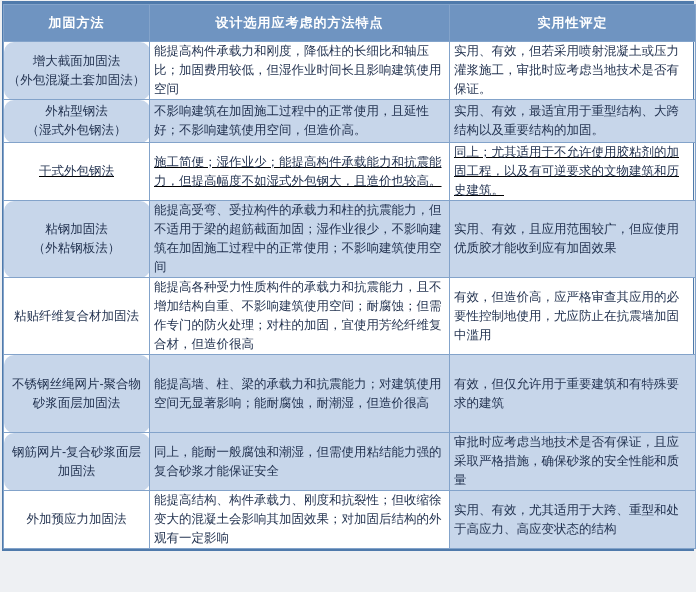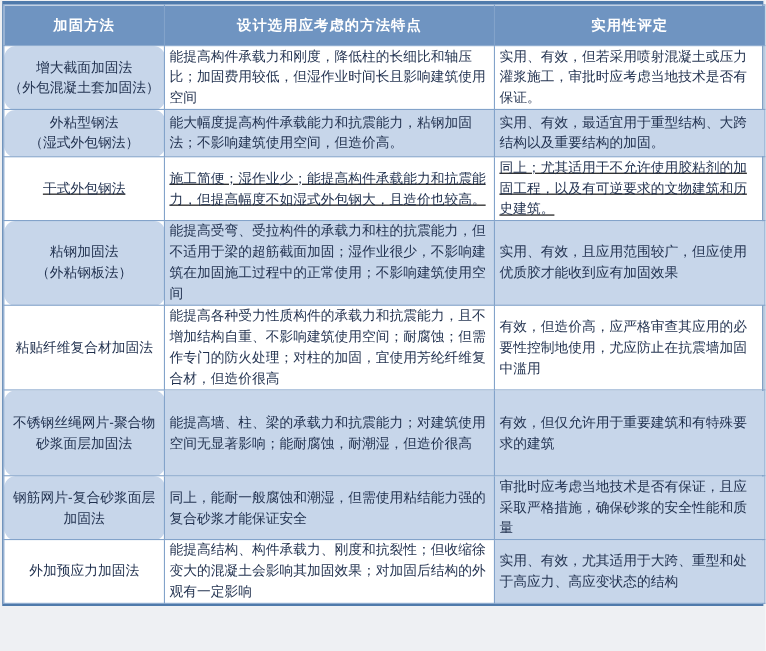--- a/index.html
+++ b/index.html
@@ -84,21 +84,21 @@
   <tbody>
     <tr>
       <td class="m s">增大截面加固法
 （外包混凝土套加固法）</td>
       <td class="f">能提高构件承载力和刚度，降低柱的长细比和轴压比；加固费用较低，但湿作业时间长且影响建筑使用空间</td>
       <td class="e">实用、有效，但若采用喷射混凝土或压力灌浆施工，审批时应考虑当地技术是否有保证。</td>
     </tr>
     <tr>
       <td class="m s">外粘型钢法
 （湿式外包钢法）</td>
-      <td class="f s">能大幅度提高构件承载能力和抗震能力，粘钢加固法；不影响建筑使用空间，但造价高。</td>
+      <td class="f s">不影响建筑在加固施工过程中的正常使用，且延性好；不影响建筑使用空间，但造价高。</td>
       <td class="e s">实用、有效，最适宜用于重型结构、大跨结构以及重要结构的加固。</td>
     </tr>
     <tr>
       <td class="m">干式外包钢法</td>
       <td class="f">施工简便；湿作业少；能提高构件承载能力和抗震能力，但提高幅度不如湿式外包钢大，且造价也较高。</td>
       <td class="e">同上；尤其适用于不允许使用胶粘剂的加固工程，以及有可逆要求的文物建筑和历史建筑。</td>
     </tr>
     <tr>
       <td class="m s">粘钢加固法
 （外粘钢板法）</td>

